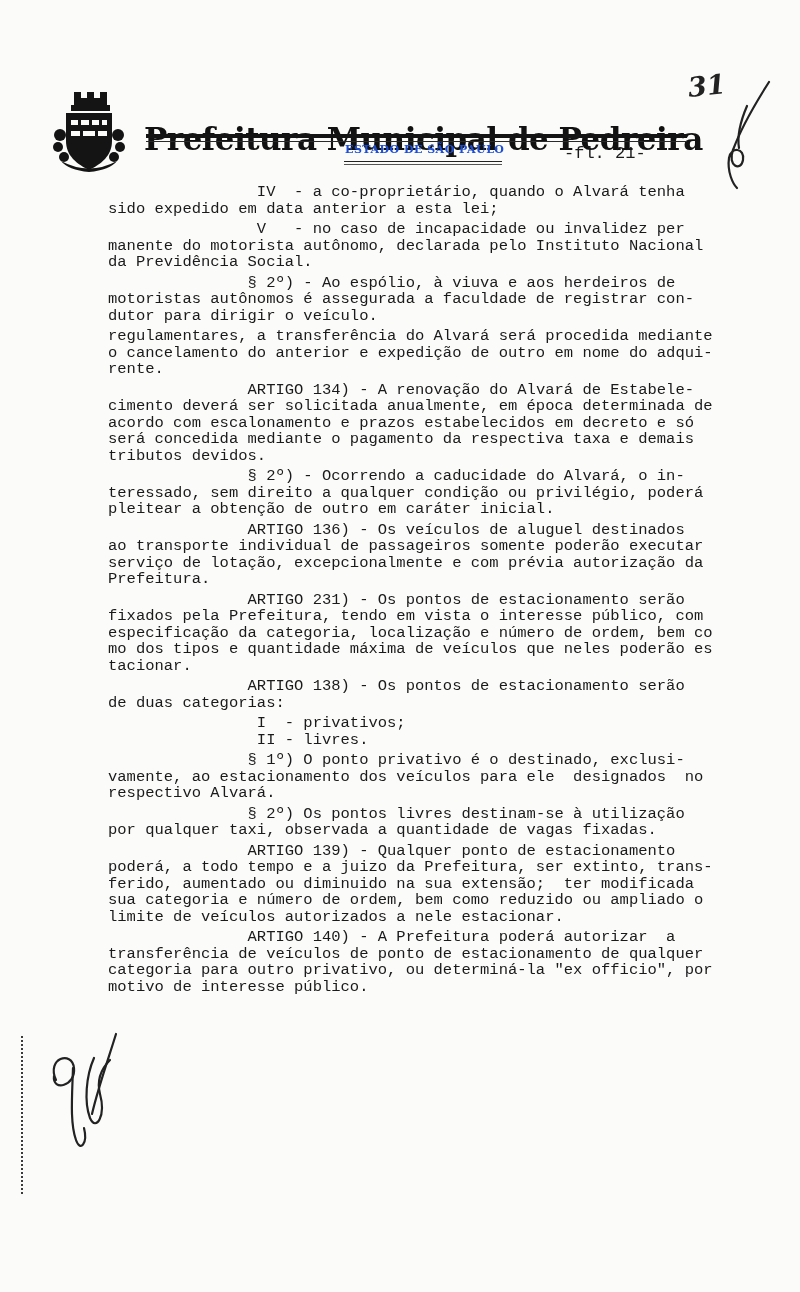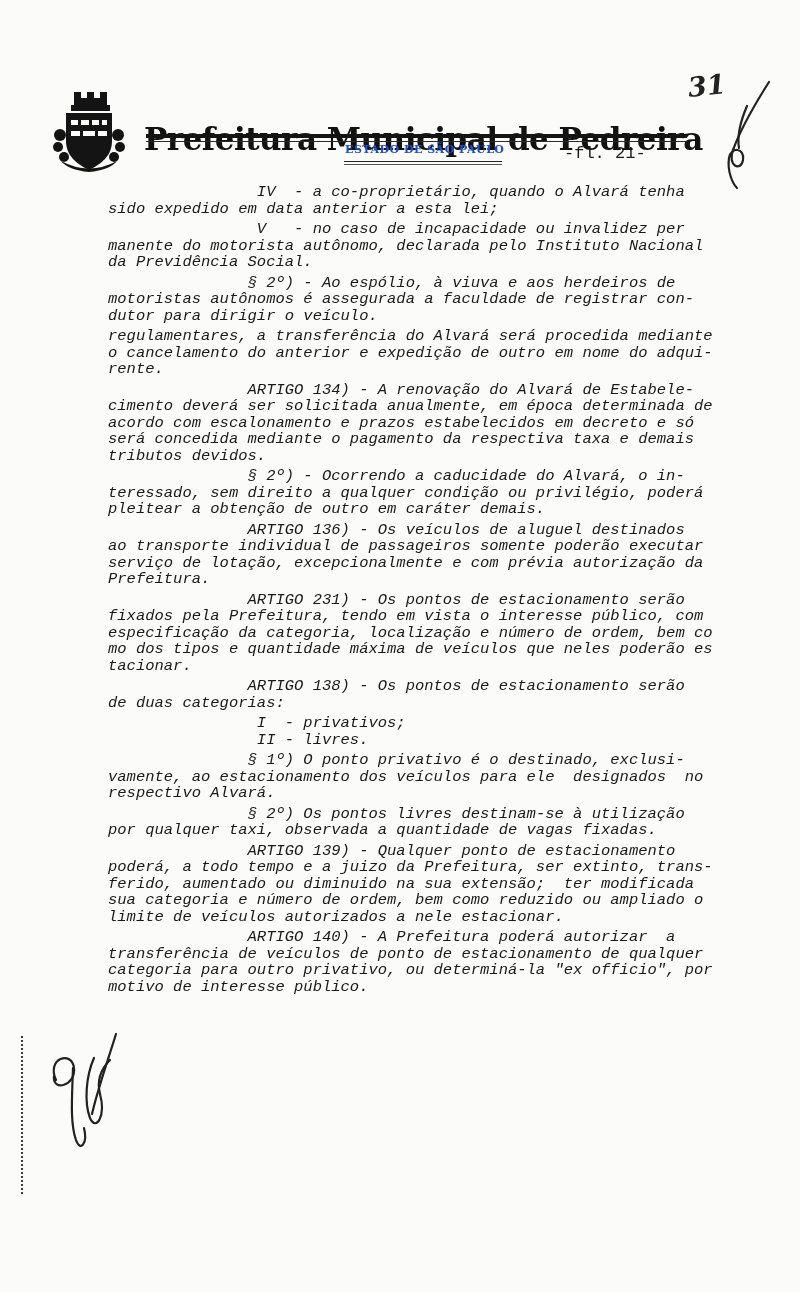--- a/index.html
+++ b/index.html
@@ -58,21 +58,20 @@
   .rubric { position:absolute; left:697px; top:76px; }
 
   
   .body {
     position:absolute; left:108px; top:184px; width:650px;
     font-size:15.5px; line-height:16.5px;
   }
   .para {
     margin:4px 0;
     white-space:pre-wrap;
-    font-style:italic;
   }
   .para:first-child { margin-top:0; }
 
   
   .margin-dashes {
     position:absolute; left:21px; top:1036px; height:158px; width:0;
     border-left:2px dotted #3a3a3a;
   }
   .signature { position:absolute; left:28px; top:1028px; }
 </style>
@@ -138,21 +137,21 @@
     <p class="para">regulamentares, a transferência do Alvará será procedida mediante
 o cancelamento do anterior e expedição de outro em nome do adqui-
 rente.</p>
     <p class="para">               ARTIGO 134) - A renovação do Alvará de Estabele-
 cimento deverá ser solicitada anualmente, em época determinada de
 acordo com escalonamento e prazos estabelecidos em decreto e só
 será concedida mediante o pagamento da respectiva taxa e demais
 tributos devidos.</p>
     <p class="para">               § 2º) - Ocorrendo a caducidade do Alvará, o in-
 teressado, sem direito a qualquer condição ou privilégio, poderá
-pleitear a obtenção de outro em caráter demais.</p>
+pleitear a obtenção de outro em caráter inicial.</p>
     <p class="para">               ARTIGO 136) - Os veículos de aluguel destinados
 ao transporte individual de passageiros somente poderão executar
 serviço de lotação, excepcionalmente e com prévia autorização da
 Prefeitura.</p>
     <p class="para">               ARTIGO 231) - Os pontos de estacionamento serão
 fixados pela Prefeitura, tendo em vista o interesse público, com
 especificação da categoria, localização e número de ordem, bem co
 mo dos tipos e quantidade máxima de veículos que neles poderão es
 tacionar.</p>
     <p class="para">               ARTIGO 138) - Os pontos de estacionamento serão

